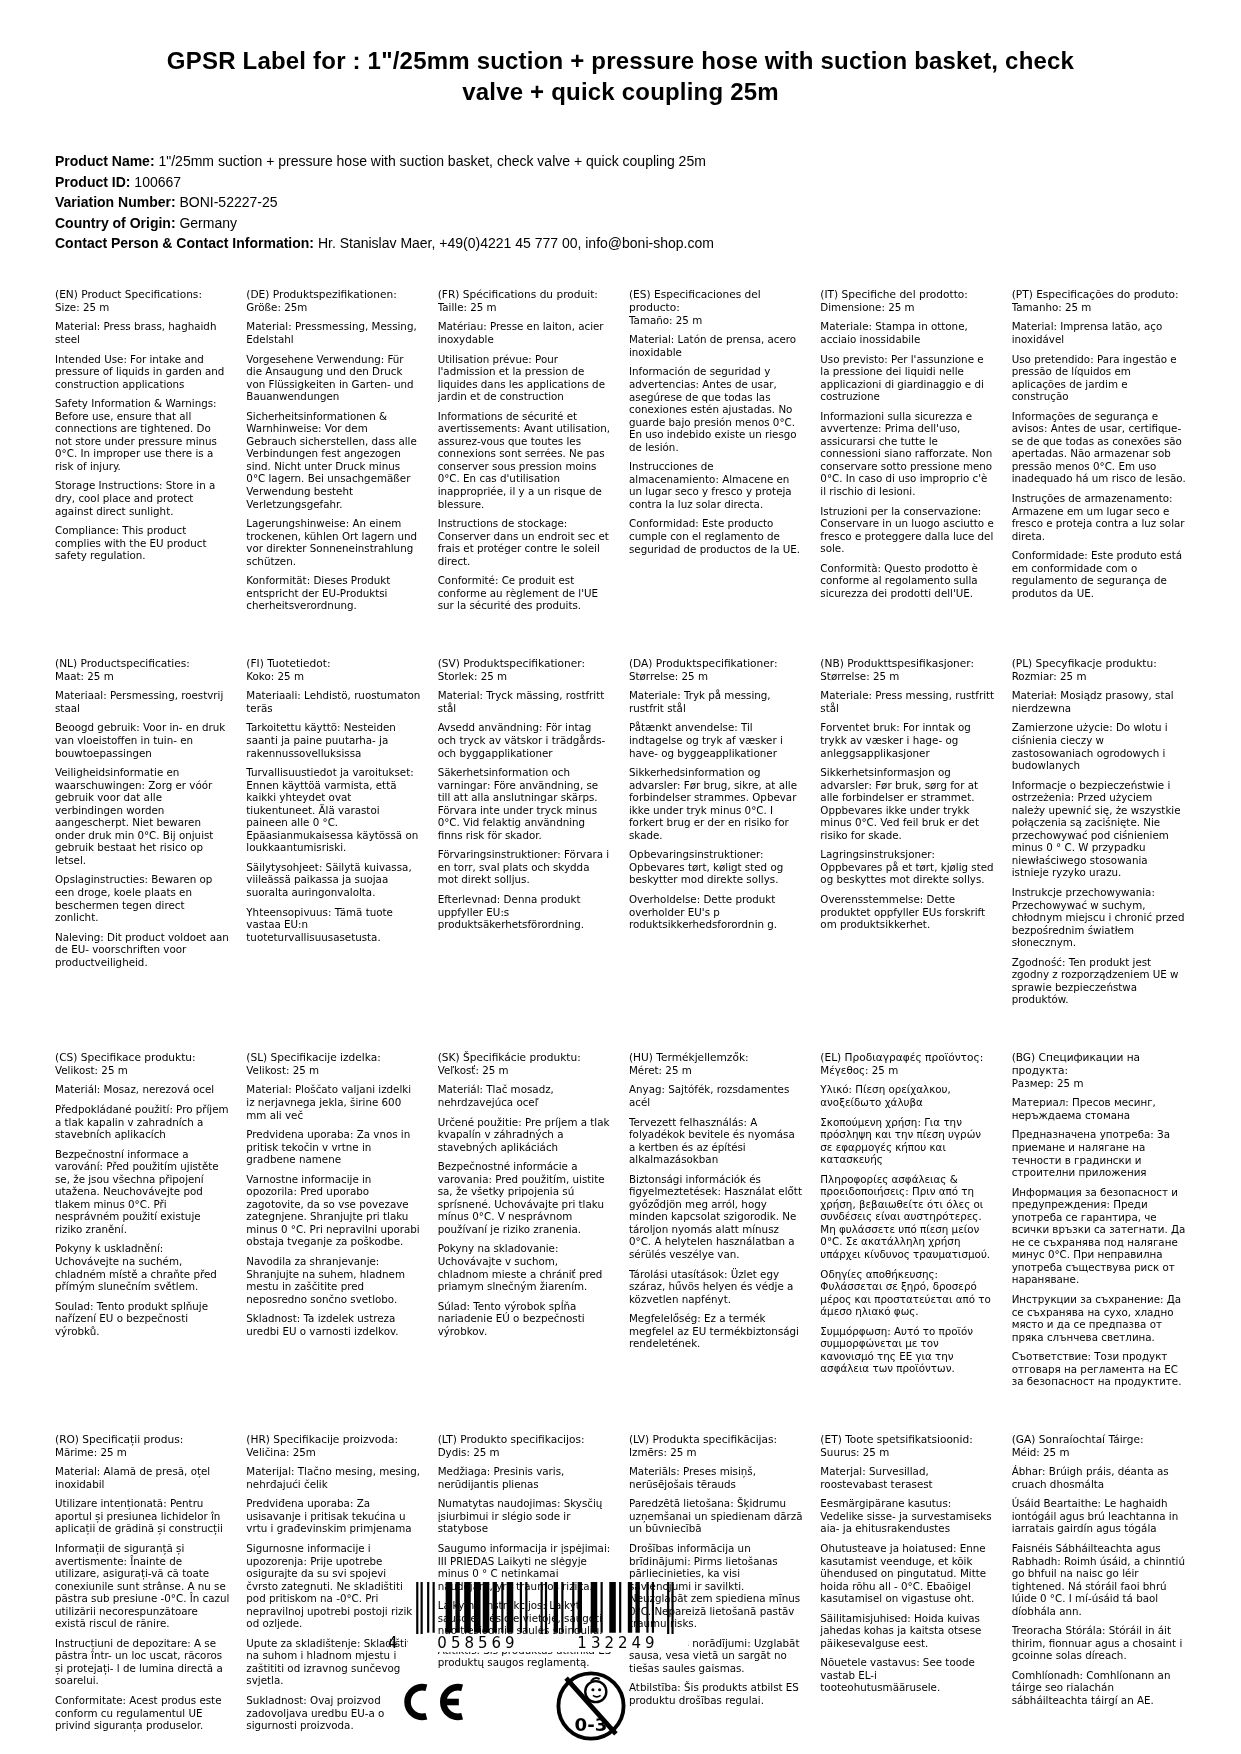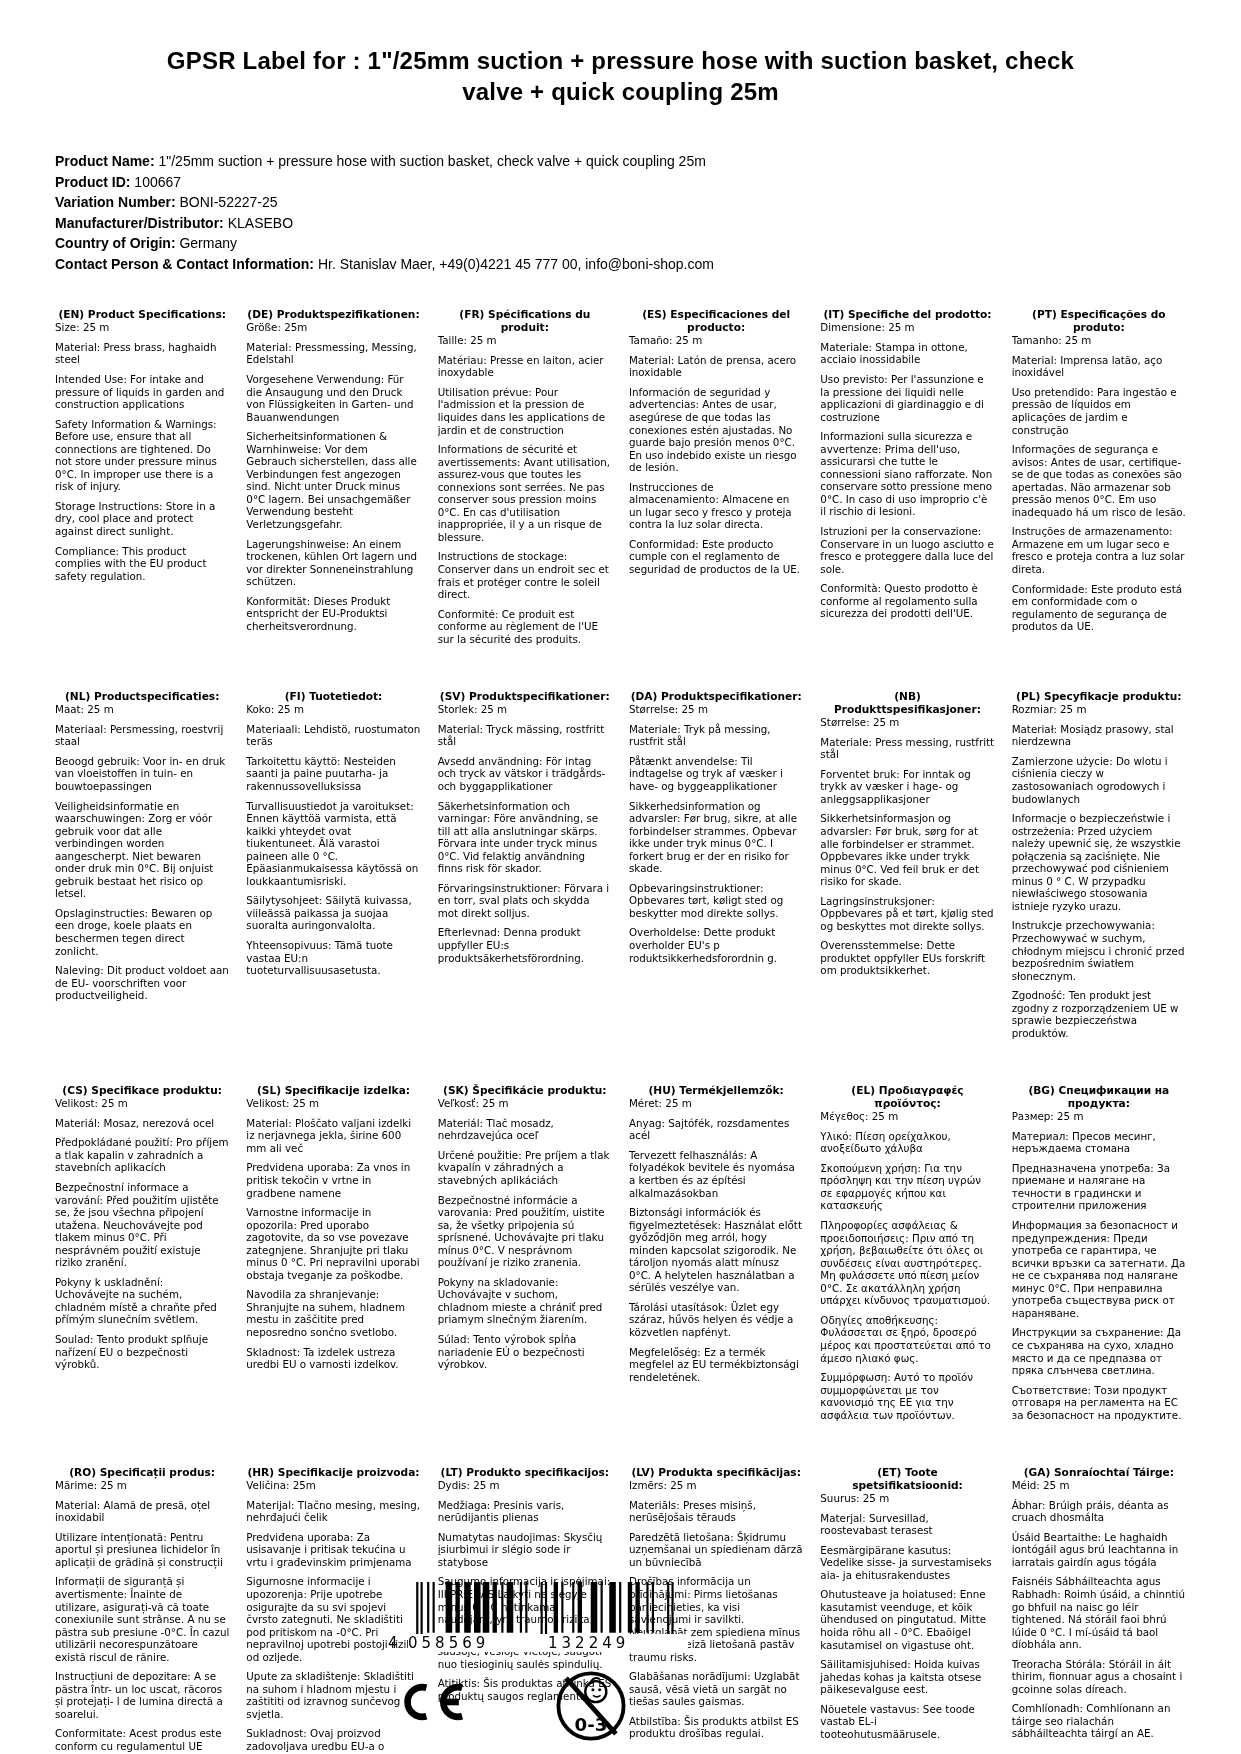--- a/index.html
+++ b/index.html
@@ -26,57 +26,56 @@
 
   .spec-grid {
     margin-top: 34px;
     display: grid;
     grid-template-columns: repeat(6, 1fr);
     column-gap: 17px;
     row-gap: 38px;
   }
   .spec-block { overflow: hidden; }
   .spec-heading {
-    font-size: 10.6px; font-weight: bold; margin: 0; line-height: 1.22; text-align: center;
+    font-size: 10.6px; font-weight: normal; margin: 0; line-height: 1.22;
   }
   .spec-para {
     font-size: 10.3px; line-height: 1.22; margin: 0 0 7px 0;
   }
   .spec-paras .spec-para:first-child { margin-bottom: 7px; }
 
   .barcode {
     position: absolute; left: 388px; top: 1582px; width: 300px;
   }
   .barcode-bars { display: block; margin-left: 26px; width: 264px; height: 62px; }
   .barcode-bars rect { fill: #000; }
   .barcode-digits {
     display: flex; align-items: baseline; margin-top: -10px;
     font-size: 15px; font-family: "DejaVu Sans", sans-serif;
   }
   .bd-left { width: 20px; }
-  .bd-group { flex: 1; text-align: left; letter-spacing: 4px; background: #fff; }
+  .bd-group { flex: 1; text-align: center; letter-spacing: 4px; background: #fff; }
 
   .ce-mark { position: absolute; left: 400px; top: 1678px; width: 66px; height: 48px; }
   .age-warning { position: absolute; left: 552px; top: 1660px; width: 78px; height: 92px; }
 </style>
 </head>
 <body>
 
 <div class="page">
 
   <h1 class="doc-title">GPSR Label for : 1"/25mm suction + pressure hose with suction basket, check valve + quick coupling 25m</h1>
 
   <section class="product-info">
   <p class="info-row"><span class="info-label">Product Name:</span><span> </span><span class="info-value">1"/25mm suction + pressure hose with suction basket, check valve + quick coupling 25m</span></p>
 
   <p class="info-row"><span class="info-label">Product ID:</span><span> </span><span class="info-value">100667</span></p>
 
   <p class="info-row"><span class="info-label">Variation Number:</span><span> </span><span class="info-value">BONI-52227-25</span></p>
 
-  <p class="info-row"><span class="info-label">Manufacturer/Distributor:</span><span> </span><span class="info-value">KLASEBO</span></p>
 
   <p class="info-row"><span class="info-label">Country of Origin:</span><span> </span><span class="info-value">Germany</span></p>
 
   <p class="info-row"><span class="info-label">Contact Person &amp; Contact Information:</span><span> </span><span class="info-value">Hr. Stanislav Maer, +49(0)4221 45 777 00, info@boni-shop.com</span></p>
 </section>
 
   <section class="spec-grid">
   <div class="spec-block">
     <h2 class="spec-heading">(EN) Product Specifications:</h2>
     <div class="spec-paras">

